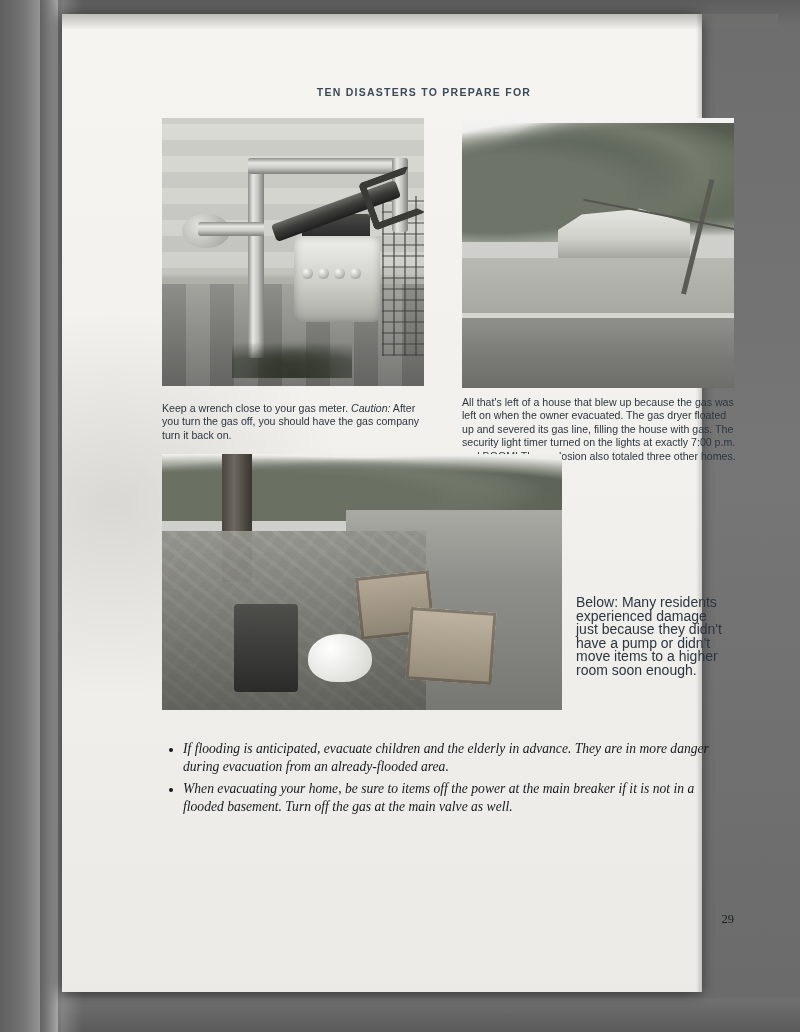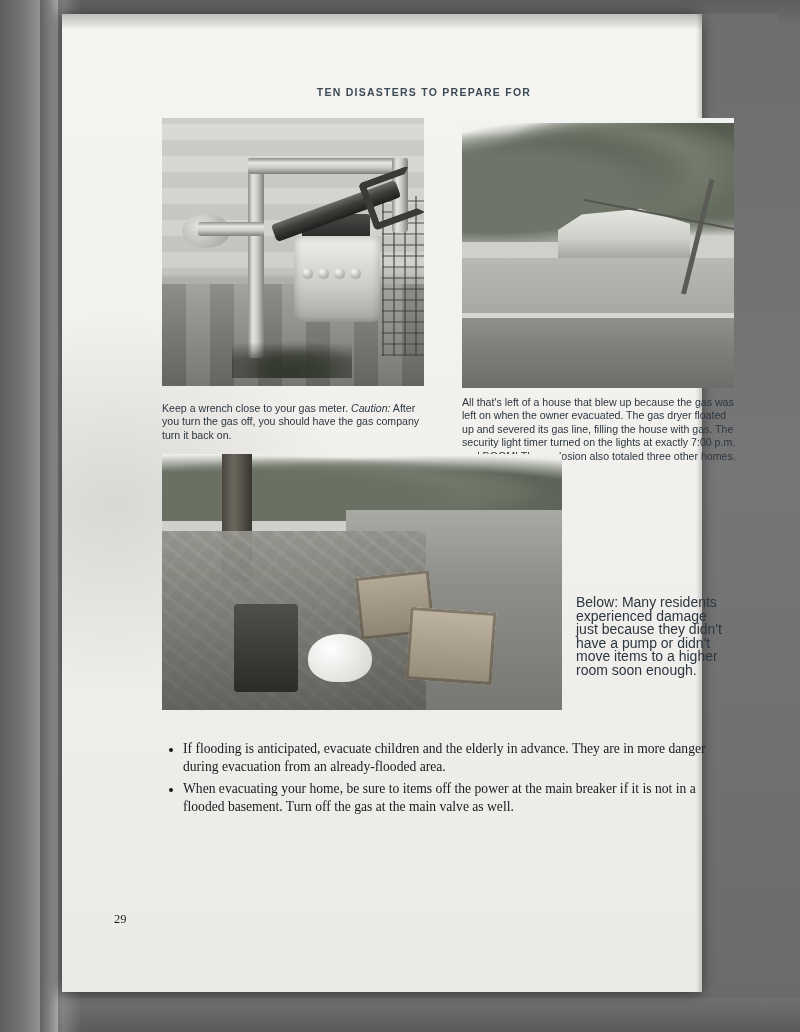--- a/index.html
+++ b/index.html
@@ -279,28 +279,28 @@
     position: absolute;
     left: 52px;
     top: 726px;
     width: 572px;
     font-family: "Liberation Serif", serif;
     font-size: 13.6px;
     line-height: 17.6px;
     color: #15191d;
   }
   .bullets li { margin-bottom: 5px; }
-  .bullets ul { margin: 0; padding-left: 17px; }
+  .bullets ul { margin: 0; padding-left: 17px; font-style: italic; }
   .bullets li::marker { font-size: 12px; }
 
   .folio {
     position: absolute;
     left: 0; right: 0;
     top: 898px;
-    text-align: left;
+    text-align: right;
     font-family: "Liberation Serif", serif;
     font-size: 12.5px;
     color: #1b1f23;
   }
 
   
   .page-edge-right {
     position: absolute; right: 0; top: 0; width: 6px; height: 978px;
     background: linear-gradient(90deg, rgba(0,0,0,0.0), rgba(0,0,0,0.18));
   }

